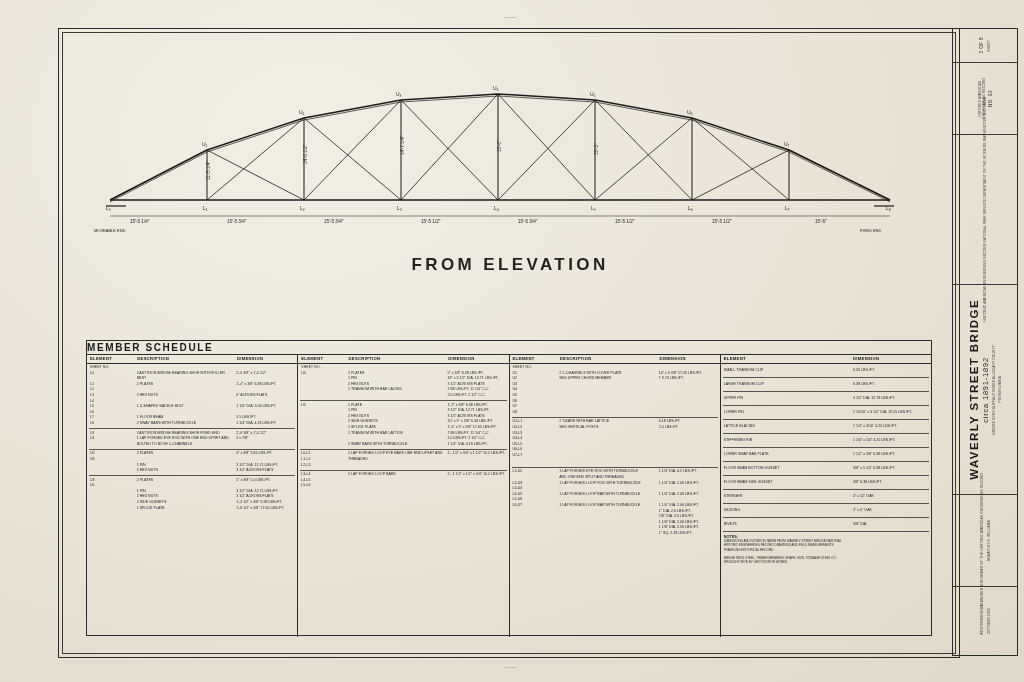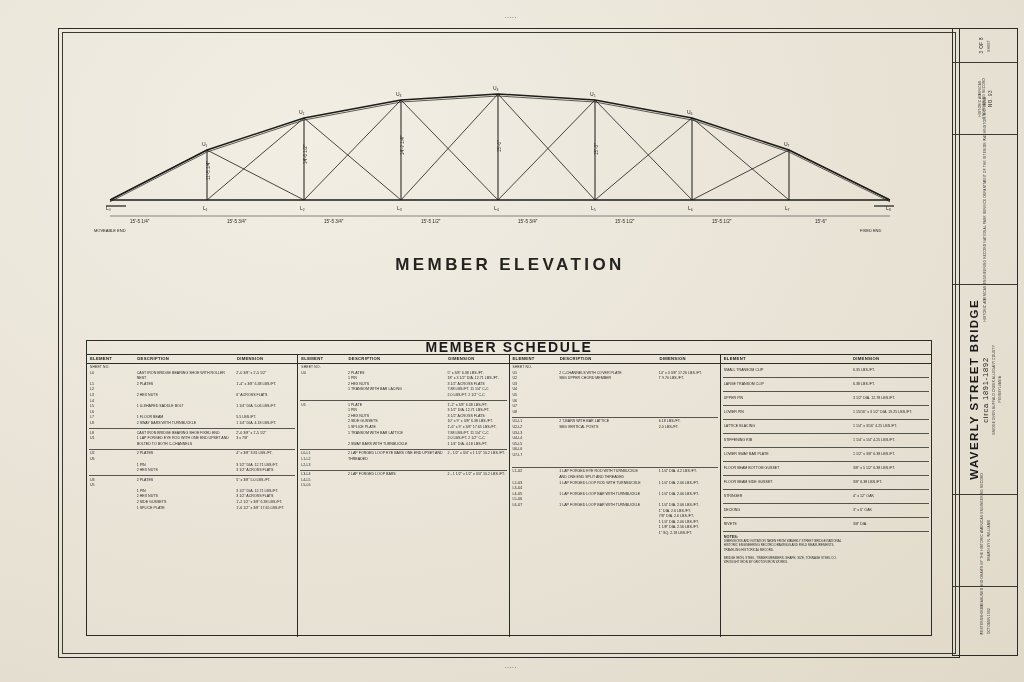--- a/index.html
+++ b/index.html
@@ -50,21 +50,21 @@
   }
 
   
   .sched{
     position:absolute;left:86px;top:340px;width:846px;height:296px;
     border:1px solid #2b2b28;box-sizing:border-box;background:transparent;
   }
   .sched-title{
     position:absolute;left:0;top:0;width:100%;height:13px;
     border-bottom:1px solid #2b2b28;
-    text-align:center;font-size:14px;letter-spacing:1.6px;font-weight:bold;
+    font-size:10px;letter-spacing:1.6px;font-weight:bold;
     line-height:13px;
   }
   .panels{position:absolute;left:0;top:13px;width:100%;height:283px;display:flex;}
   .panel{flex:1;border-right:1px solid #2b2b28;box-sizing:border-box;position:relative;}
   .panel:last-child{border-right:none;}
   .phead{
     height:9px;border-bottom:1px solid #2b2b28;display:flex;
     font-size:4.2px;font-weight:bold;letter-spacing:.3px;align-items:center;
   }
   .phead span{padding-left:3px;}
@@ -163,21 +163,21 @@
         <text x="140" y="140" font-size="4.6" transform="rotate(-90 140 140)">11'-5 1/4"</text>
         <text x="237" y="124" font-size="4.6" transform="rotate(-90 237 124)">14'-0 1/2"</text>
         <text x="334" y="115" font-size="4.6" transform="rotate(-90 334 115)">14'-7 1/4"</text>
         <text x="431" y="112" font-size="4.6" transform="rotate(-90 431 112)">15'-0"</text>
         <text x="528" y="115" font-size="4.6" transform="rotate(-90 528 115)">15'-3"</text>
 
         <text x="24" y="192" font-size="4">MOVEABLE END</text>
         <text x="790" y="192" font-size="4">FIXED END</text>
       </g>
     </svg>
-    <div class="elev-title">MEMBER  ELEVATION</div>
+    <div class="elev-title">FROM  ELEVATION</div>
   </div>
 
   <div class="sched">
     <div class="sched-title">MEMBER  SCHEDULE</div>
     <div class="panels">
 
       <div class="panel">
         <div class="phead">
           <span class="c-el">ELEMENT</span>
           <span class="c-de">DESCRIPTION</span>

